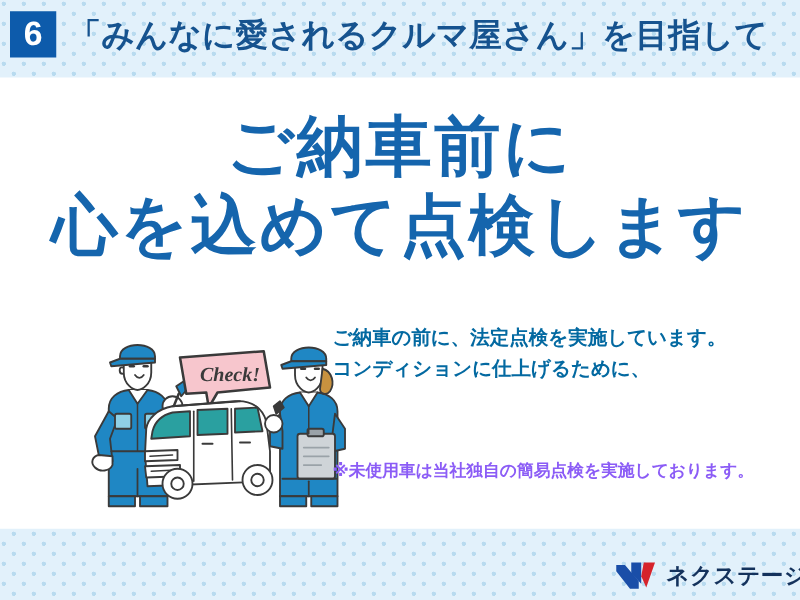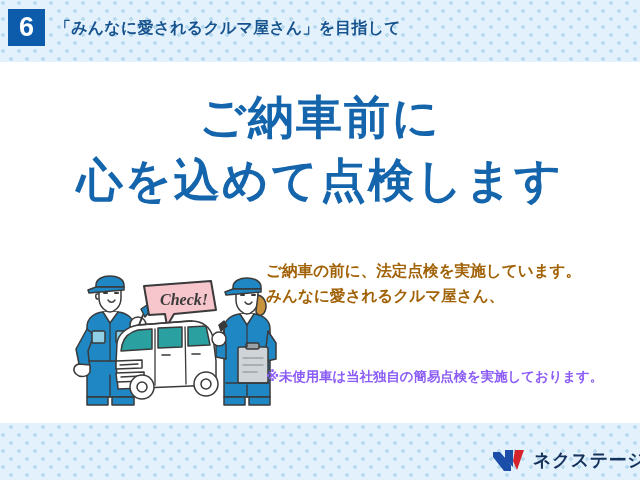--- a/index.html
+++ b/index.html
@@ -45,21 +45,21 @@
     line-height: 37px;
     text-align: center;
     letter-spacing: 0;
   }
   #header-title {
     position: absolute;
     left: 55px;
     top: 13px;
     height: 30px;
     line-height: 30px;
-    font-size: 16px;
+    font-size: 26px;
     font-weight: bold;
     color: #16538f;
     white-space: nowrap;
     letter-spacing: 0.2px;
   }
 
   
   #panel {
     position: absolute;
     left: 0;
@@ -75,32 +75,32 @@
     left: 0;
     top: 24px;
     width: 640px;
     text-align: center;
     color: #1565ad;
     font-weight: bold;
     letter-spacing: 2px;
   }
   #headline .hl-line {
     display: block;
-    font-size: 46px;
+    font-size: 53px;
     line-height: 63px;
     white-space: nowrap;
   }
 
   
   #bodycopy {
     position: absolute;
     left: 266px;
     top: 196px;
     width: 360px;
-    color: #a16207;
+    color: #0369a1;
     font-size: 15.6px;
     line-height: 25.2px;
     font-weight: bold;
   }
   #bodycopy .bl {
     display: block;
     white-space: nowrap;
   }
   #note {
     position: absolute;
@@ -286,21 +286,21 @@
             <path d="M154 132 L154 140 L175 140 L175 132 Z" fill="#1f87c4"></path>
             <path d="M179 132 L179 140 L200 140 L200 132 Z" fill="#1f87c4"></path>
           </g>
 
         </g>
       </svg>
     </div>
 
     <div id="bodycopy">
       <span class="bl">ご納車の前に、法定点検を実施しています。</span>
-      <span class="bl">みんなに愛されるクルマ屋さん、</span>
+      <span class="bl">コンディションに仕上げるために、</span>
     </div>
     <div id="note">※未使用車は当社独自の簡易点検を実施しております。</div>
 
   </div>
 
   <div id="footer-logo">
     <svg id="logo-mark" viewBox="0 0 34 23">
       <path d="M1 22 L1 3 L8 3 L19 16 L19 22 L12 22 L1 8 Z" fill="#1a4ea8"></path>
       <path d="M13 1 L21 1 L21 18 L13 10 Z" fill="#1a4ea8"></path>
       <path d="M23 1 L32 1 L25 21 L21 12 Z" fill="#d6232b"></path>

